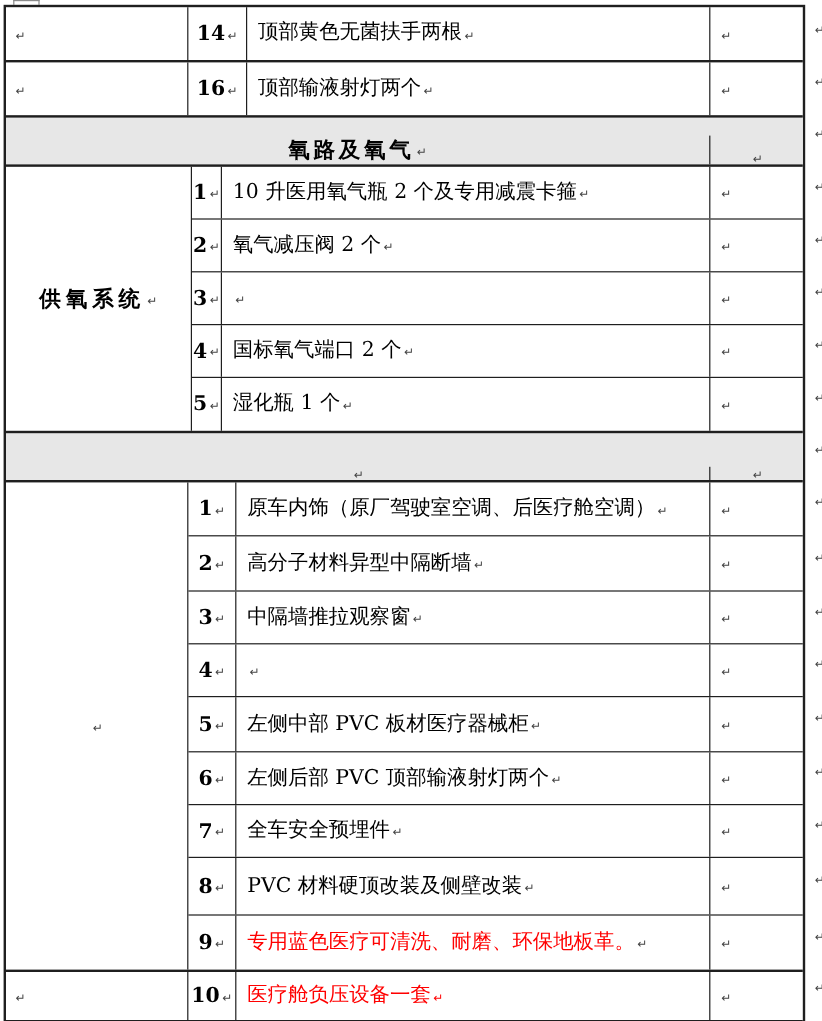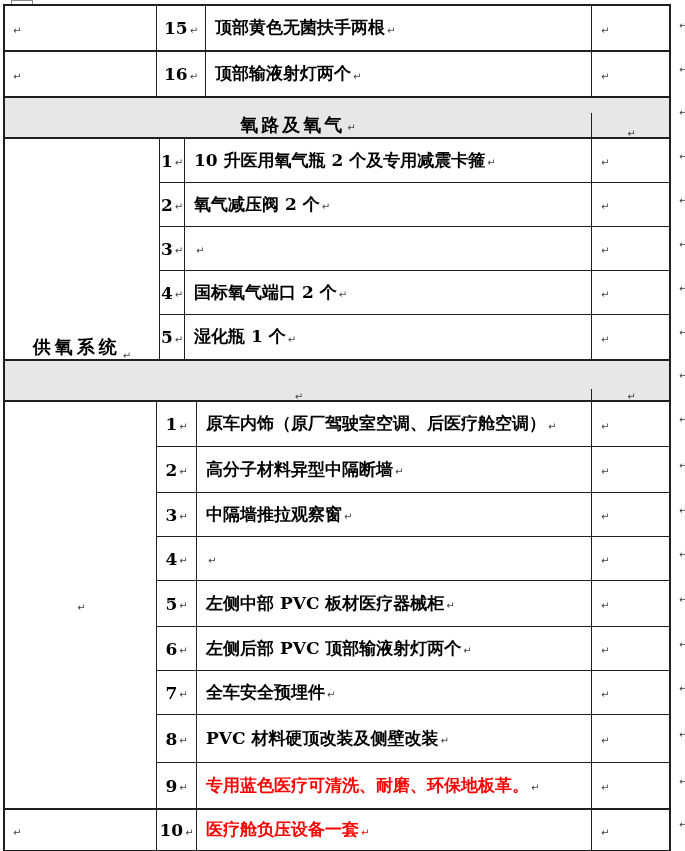--- a/index.html
+++ b/index.html
@@ -18,28 +18,28 @@
   .last{width:77px;padding-left:7px;}
   .sec-a .num{width:49px;}
   .sec-oxy .num{width:25px;}
   .sec-cab .num{width:40px;}
   .sec-a .row{border-bottom:2px solid #1f1f1f;}
   .sec-a .row:last-child{border-bottom:none;}
   .rowline{border-bottom:1px solid #1f1f1f;}
   .rows .row:last-child{border-bottom:none;}
   .merged-sec{display:flex;}
   .cat-merged{width:152px;border-right:1px solid #1f1f1f;display:flex;align-items:center;justify-content:center;box-sizing:border-box;}
-  .sec-oxy .cat-merged{width:155px;align-items:flex-end;}
+  .sec-oxy .cat-merged{width:155px;}
   .rows{flex:1;display:flex;flex-direction:column;}
   .grayrow{background:#e7e7e7;border-top:2px solid #1f1f1f;border-bottom:2px solid #1f1f1f;align-items:flex-end;}
   .merged{flex:1;justify-content:center;border-right:1px solid #1f1f1f;}
   .grayrow .last{justify-content:center;padding-left:0;}
   .sep2{border-top:2px solid #1f1f1f;}
   .gstrip{background:#e7e7e7;border-top:2px solid #1f1f1f;height:5px;}
-  .txt{font-size:17px;font-weight:bold;line-height:1.25;}
+  .txt{font-size:17px;font-weight:normal;line-height:1.25;}
   .numtxt{font-size:17px;font-weight:bold;}
   .cattxt{font-size:18px;font-weight:bold;letter-spacing:4px;}
   .hdrtxt{font-size:18px;font-weight:bold;letter-spacing:3px;}
   .red{color:#ff0000;}
   .pil{font-family:"DejaVu Sans",sans-serif;font-size:10px;font-weight:normal;color:#444;
        margin-left:2px;position:relative;top:2px;letter-spacing:0;}
   .red-pil{color:#ff0000;}
   .margin-pil{position:absolute;left:677px;font-family:"DejaVu Sans",sans-serif;font-size:10px;color:#444;}
 </style>
 </head>
@@ -49,21 +49,21 @@
   <div class="top-artifact"></div>
 
   <div class="table">
 
     <div class="sec-a">
       <div class="row" style="height:44px">
         <div class="cell cat pilonly">
             <span class="pil">↵</span>
           </div>
         <div class="cell num">
-            <span class="numtxt">15</span>
+            <span class="numtxt">14</span>
             <span class="pil">↵</span>
           </div>
         <div class="cell desc">
             <span class="txt">顶部黄色无菌扶手两根</span>
             <span class="pil">↵</span>
           </div>
         <div class="cell last">
             <span class="pil">↵</span>
           </div>
       </div>

